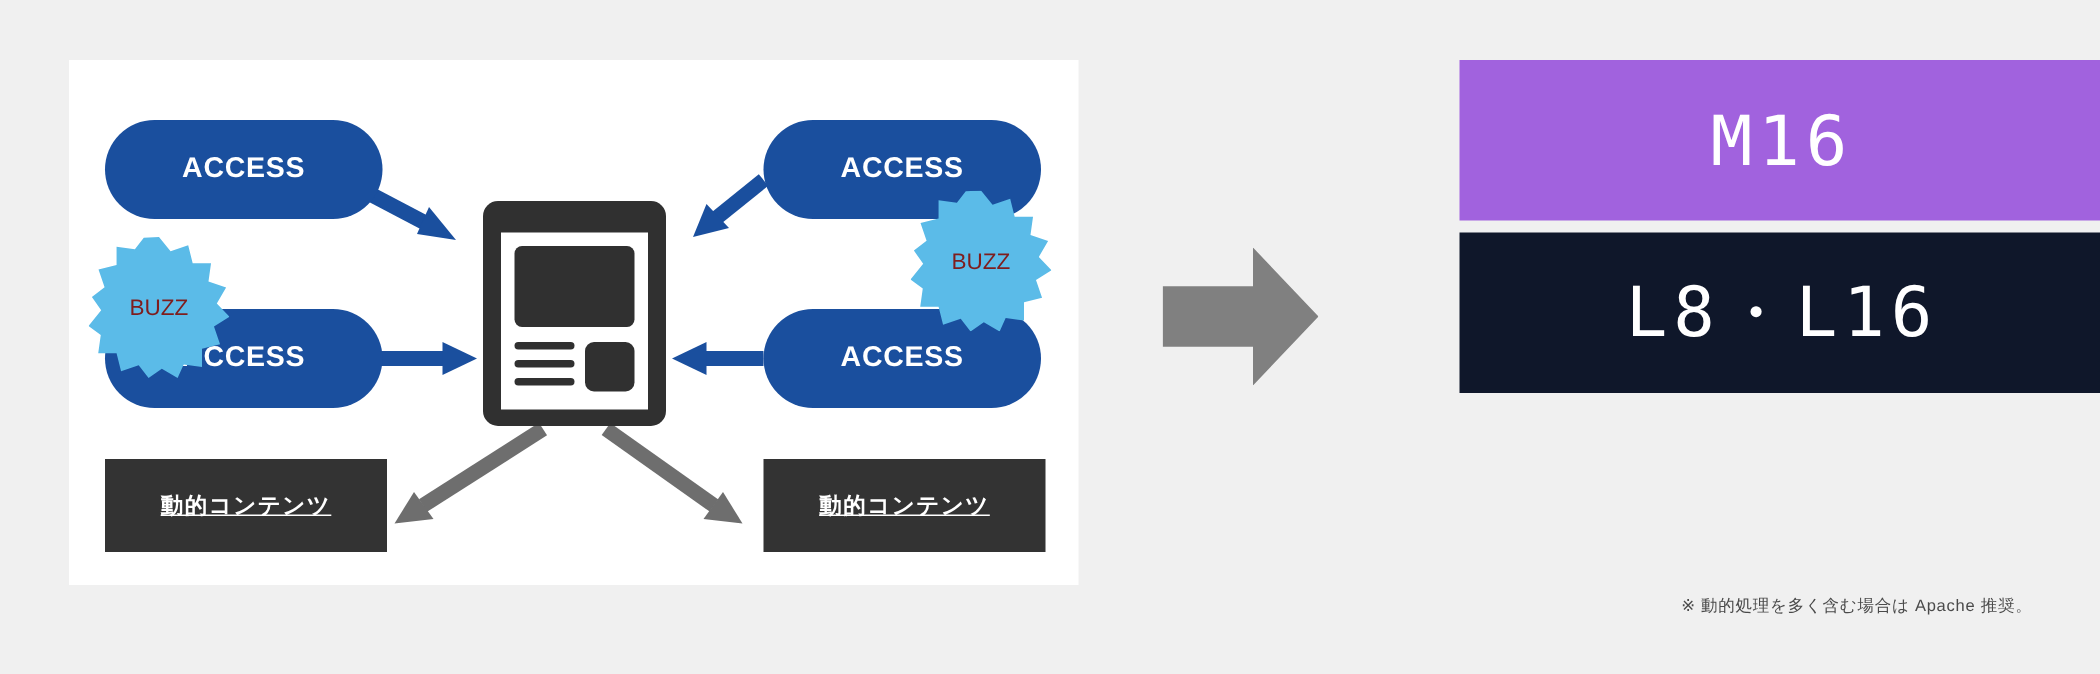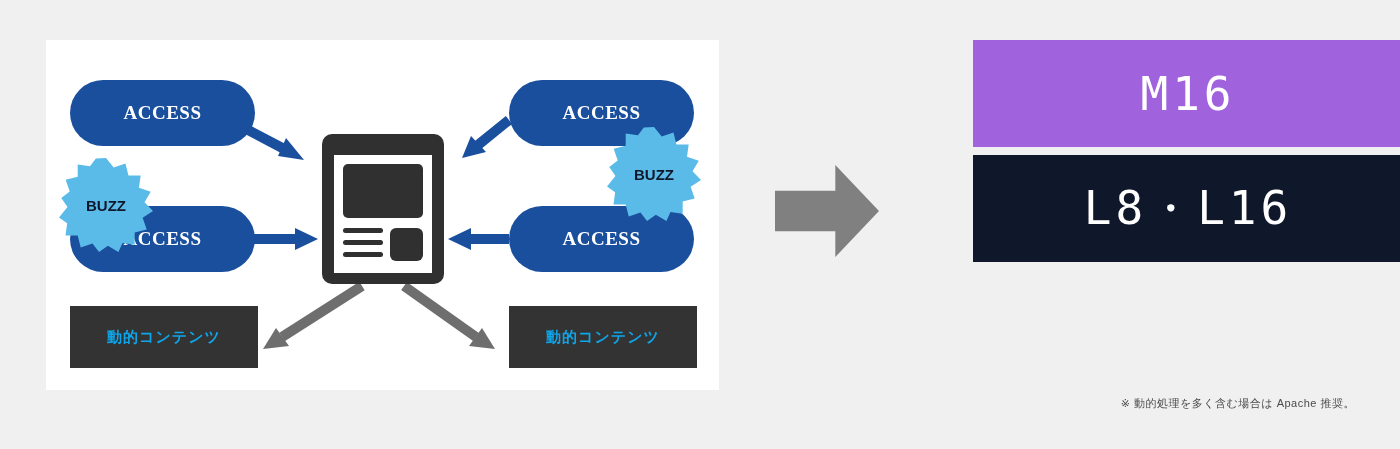--- a/index.html
+++ b/index.html
@@ -33,21 +33,20 @@
     display: flex;
     align-items: center;
     justify-content: center;
     color: #ffffff;
     font-weight: bold;
     font-size: 19px;
     letter-spacing: 0.5px;
     width: 185px;
     height: 66px;
     z-index: 3;
-    font-family: Liberation Serif, serif;
   }
   #access-top-left    { left: 24px;  top: 40px;  }
   #access-bottom-left { left: 24px;  top: 166px; }
   #access-top-right   { left: 463px; top: 40px;  }
   #access-bottom-right{ left: 463px; top: 166px; }
 
   
   .buzz-star {
     position: absolute;
     width: 94px;
@@ -65,22 +64,22 @@
       50% 0%, 58.2% 10.1%, 70.7% 5.9%, 73.9% 18.6%, 86.9% 18.6%, 85.1% 31.6%,
       97.6% 35.9%, 91.0% 47.1%, 100% 56.5%, 89.0% 63.5%, 93.3% 76.0%, 80.5% 79.2%,
       80.5% 92.2%, 67.5% 90.4%, 63.2% 100%, 52.0% 93.4%, 42.6% 100%, 35.6% 91.0%,
       23.1% 95.3%, 19.9% 82.5%, 6.9% 82.5%, 8.7% 69.5%, 0% 63.2%, 9.0% 52.0%,
       2.4% 42.6%, 11.4% 35.6%, 7.1% 23.1%, 19.9% 19.9%, 19.9% 6.9%, 32.9% 8.7%,
       39.2% 0.5%
     );
     display: flex;
     align-items: center;
     justify-content: center;
-    color: #0f172a;
-    font-weight: bold;
+    color: #7f1d1d;
+    font-weight: normal;
     font-size: 15px;
     z-index: 4;
   }
   #buzz-left  { left: 13px;  top: 118px; }
   #buzz-right { left: 561px; top: 87px;  }
 
   
   #server-device {
     position: absolute;
     left: 276px;
@@ -140,25 +139,26 @@
 
   
   .dyn-box {
     position: absolute;
     width: 188px;
     height: 62px;
     background: #333333;
     display: flex;
     align-items: center;
     justify-content: center;
-    color: #0ea5e9;
+    color: #ffffff;
     font-size: 15px;
     font-weight: bold;
     letter-spacing: 1px;
     z-index: 3;
+    text-decoration: underline;
   }
   #dyn-left  { left: 24px;  top: 266px; }
   #dyn-right { left: 463px; top: 266px; }
 
   
   #arrow-layer {
     position: absolute;
     left: 0; top: 0;
     width: 673px;
     height: 350px;

